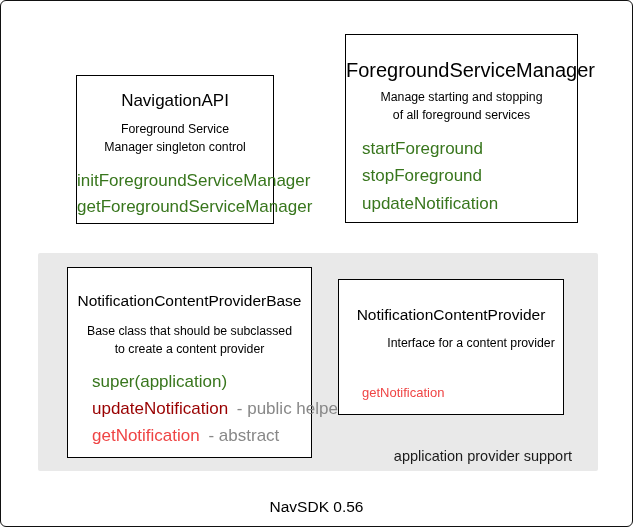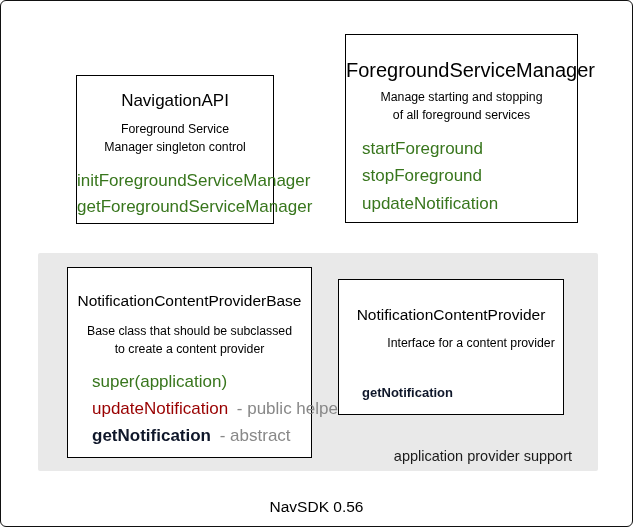--- a/index.html
+++ b/index.html
@@ -49,21 +49,21 @@
     line-height: 1.2;
     white-space: nowrap;
   }
   .method.centered {
     left: 0;
     width: 100%;
     text-align: center;
   }
   .m-green { color: #38761d; }
   .m-red   { color: #990000; }
-  .m-blue  { color: #0f172a; font-weight: bold; }
+  .m-blue  { color: #ef4444; }
   .m-note  { color: #888888; margin-left: 4px; }
   .gray-region {
     position: absolute;
     left: 37px;
     top: 252px;
     width: 560px;
     height: 218px;
     background: #e9e9e9;
     border-radius: 2px;
   }

